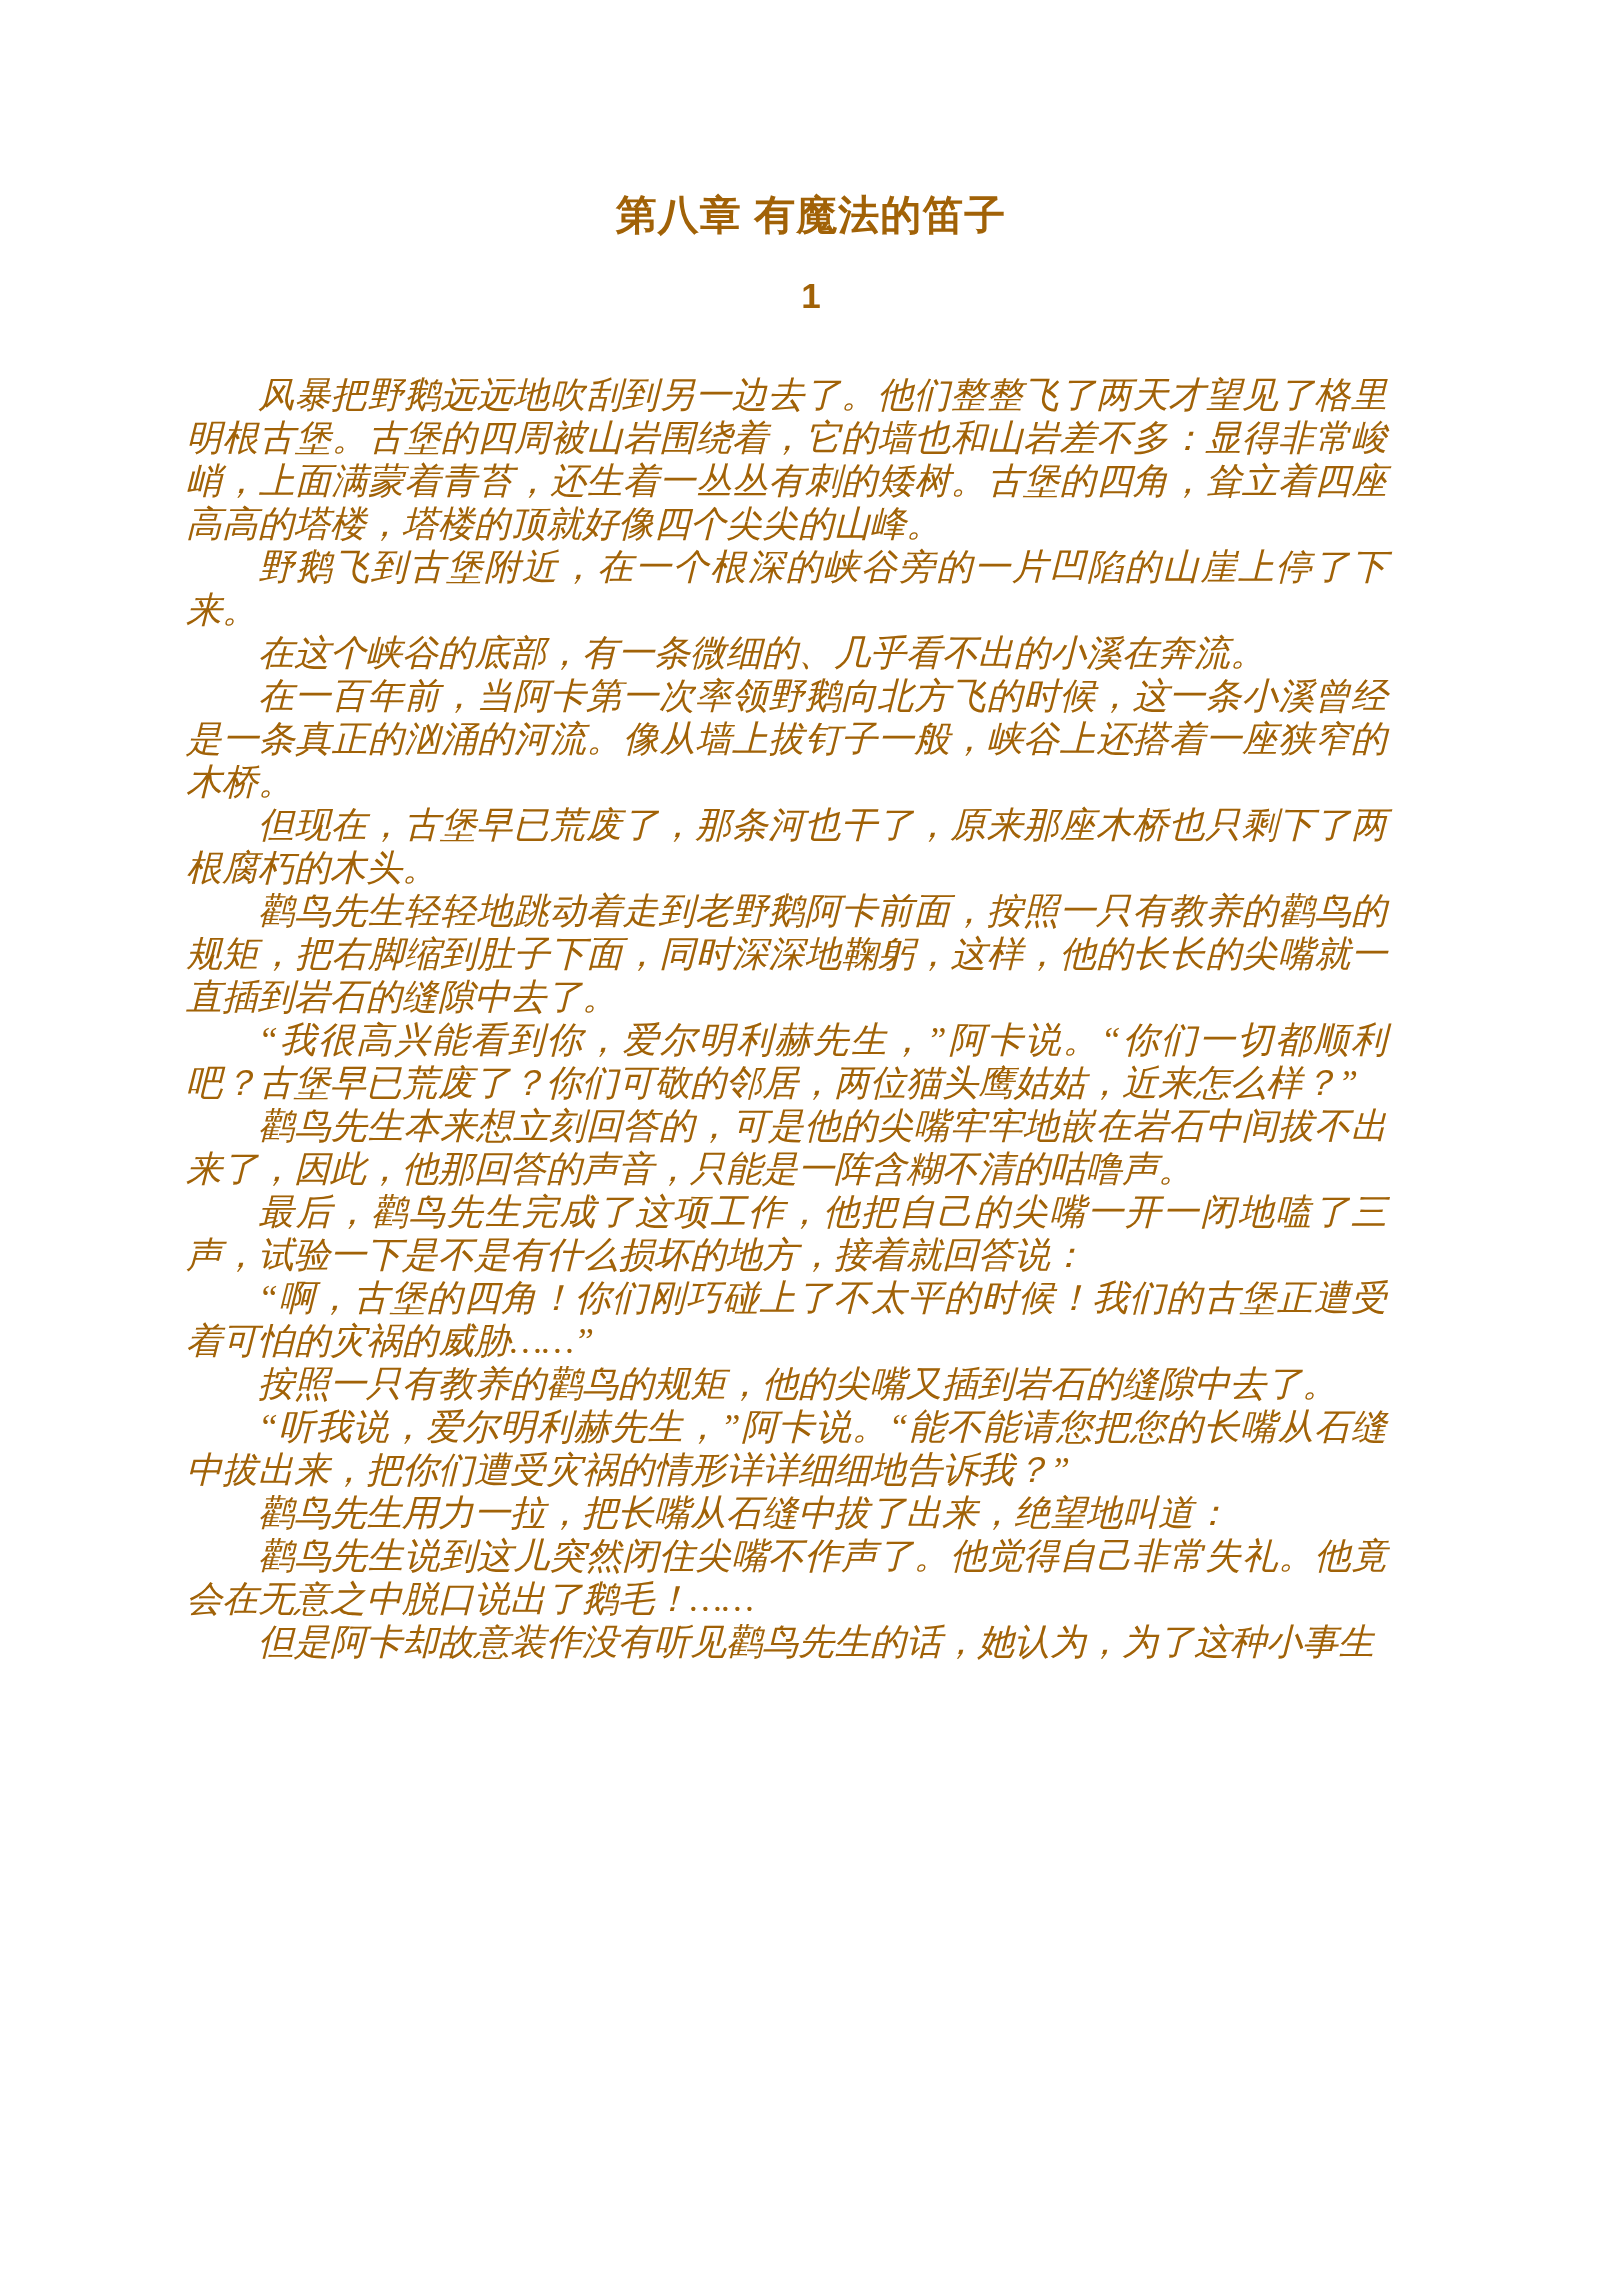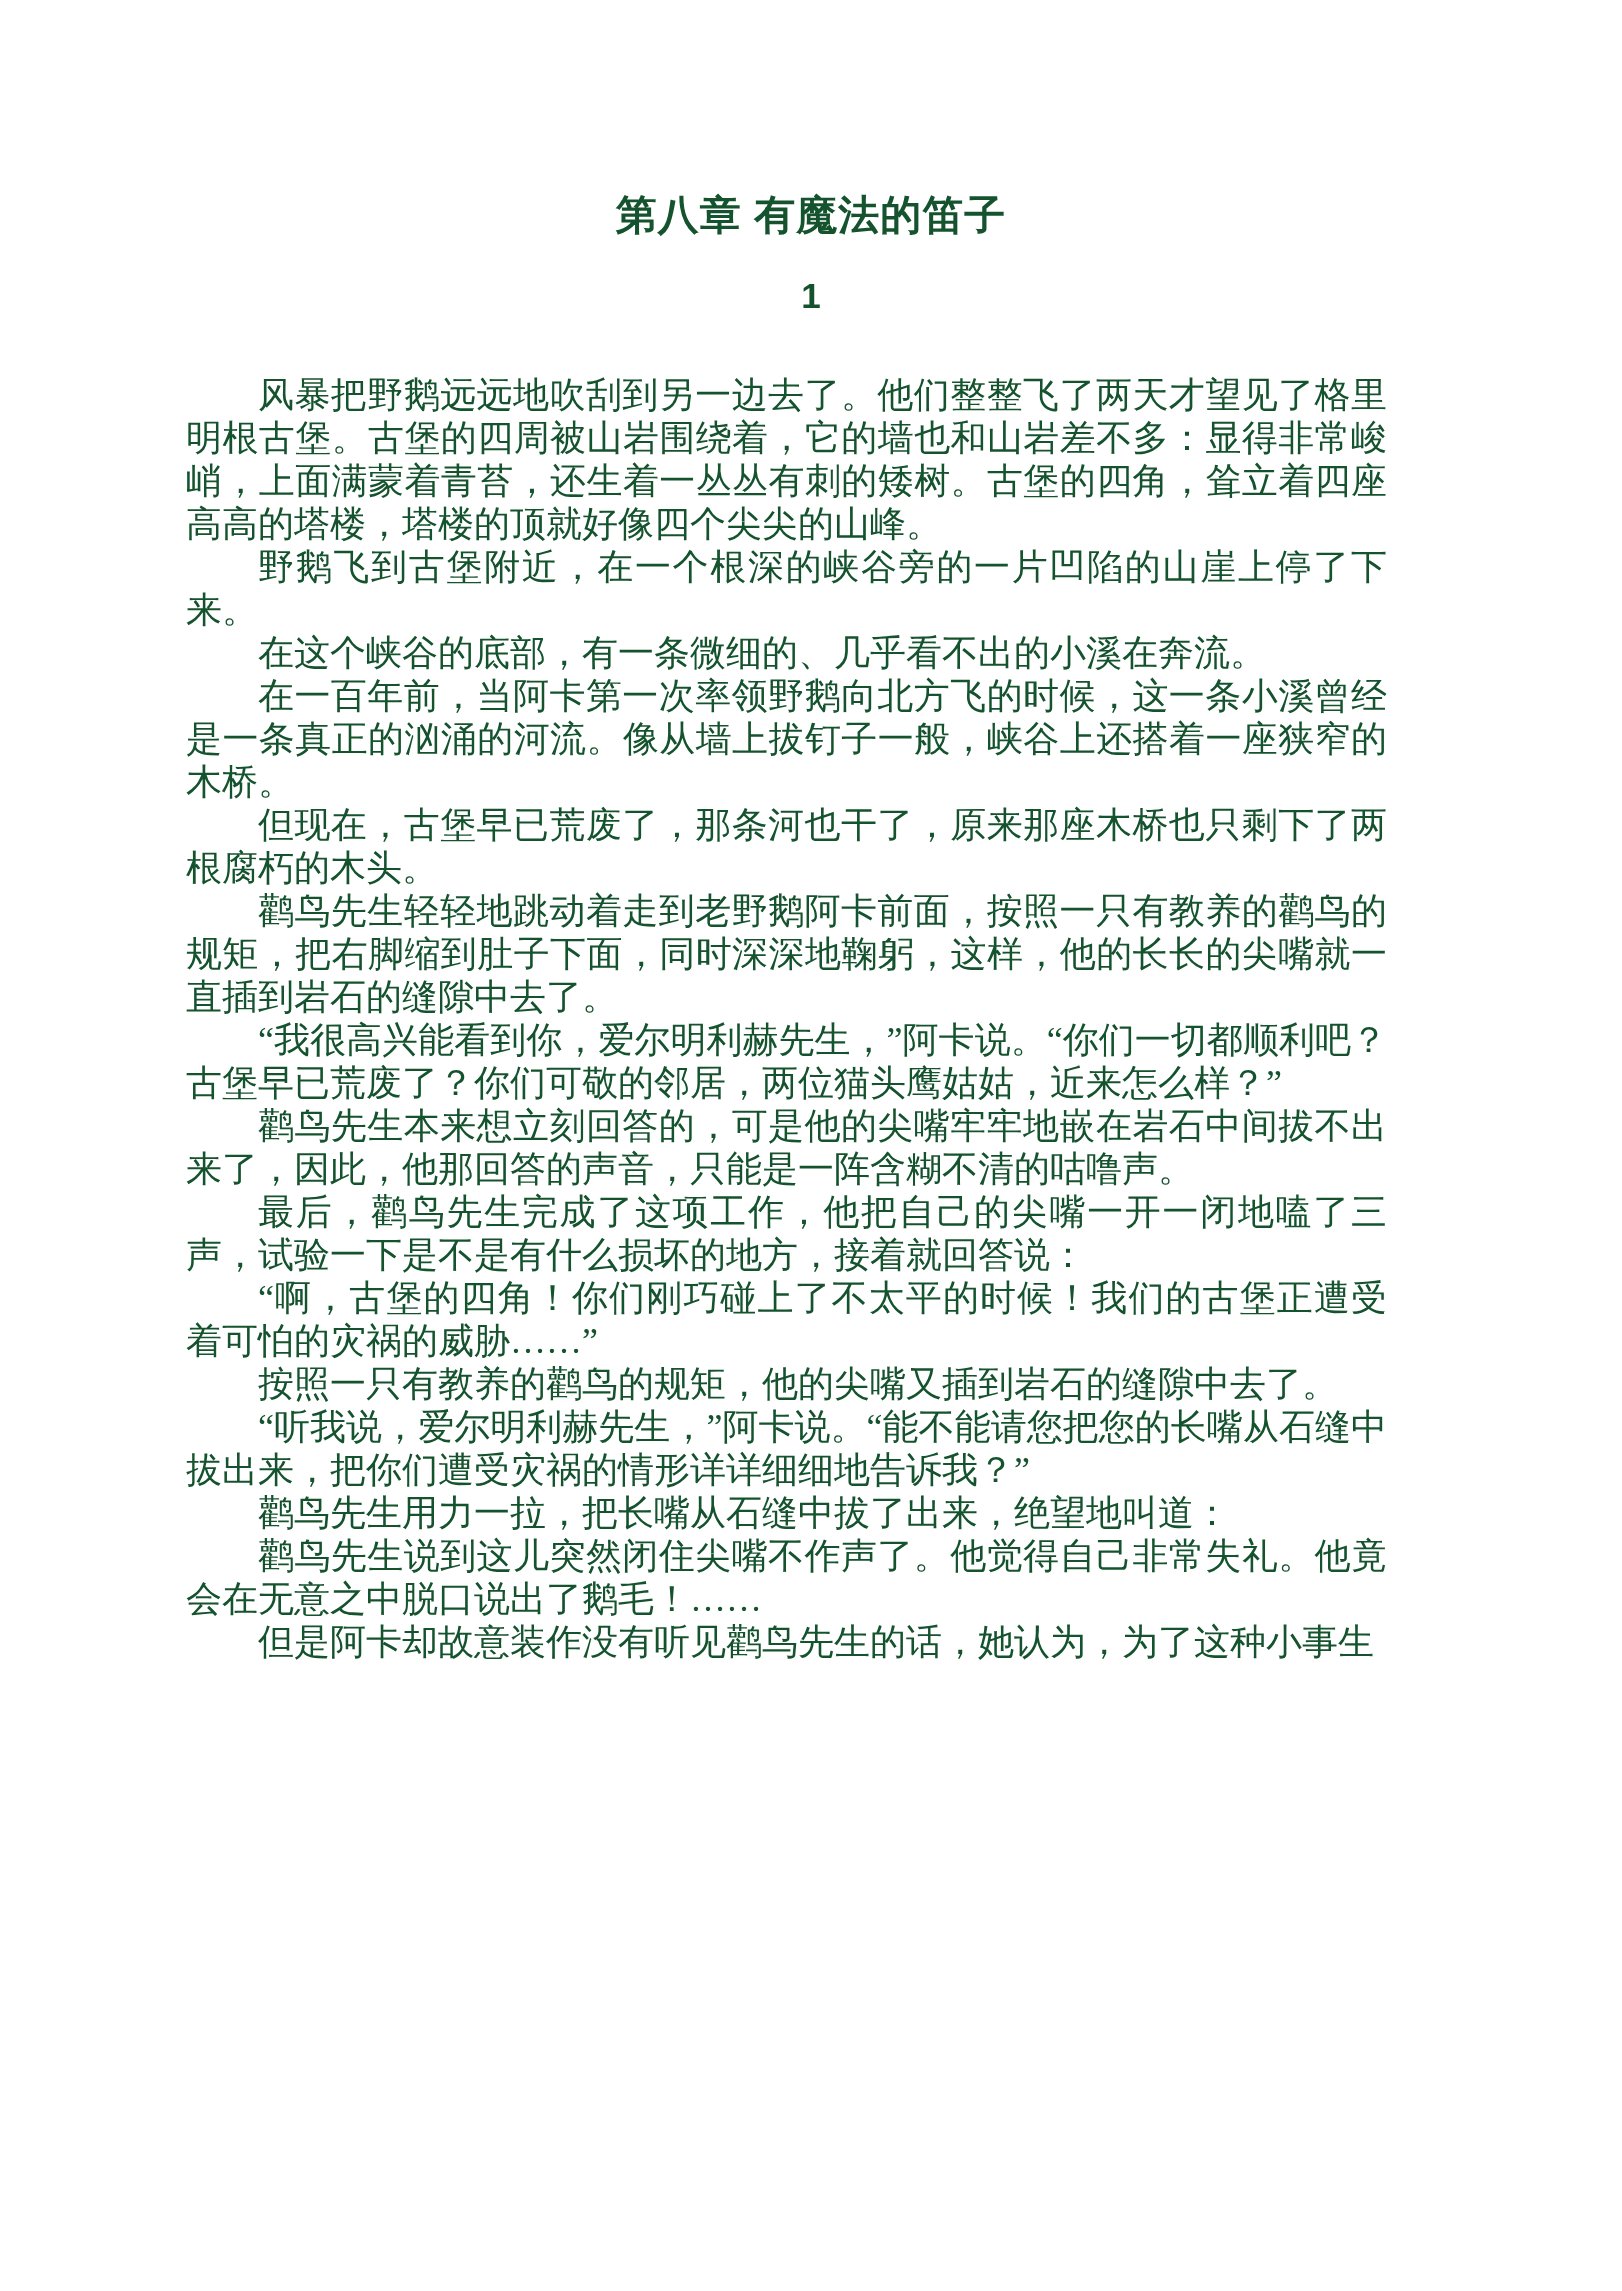--- a/index.html
+++ b/index.html
@@ -6,21 +6,21 @@
     margin: 0;
     padding: 0;
     background: #ffffff;
   }
   .page {
     position: relative;
     width: 1622px;
     height: 2292px;
     margin: 0 auto;
     background: #ffffff;
-    color: #14532d;
+    color: #a16207;
     box-sizing: border-box;
     padding-top: 192px;
     overflow: hidden;
   }
   .chapter-title {
     margin: 0;
     text-align: center;
     font-family: "Liberation Sans", "DejaVu Sans", sans-serif;
     font-weight: bold;
     font-size: 41px;
@@ -32,20 +32,21 @@
     text-align: center;
     font-family: "Liberation Sans", "DejaVu Sans", sans-serif;
     font-weight: bold;
     font-size: 35px;
     line-height: 39px;
   }
   .content {
     margin-top: 59px;
     padding-left: 186px;
     padding-right: 235px;
+    font-style: italic;
   }
   .content p {
     margin: 0;
     text-indent: 2em;
     font-family: "Liberation Serif", "DejaVu Serif", serif;
     font-size: 36px;
     line-height: 43px;
     text-align: justify;
     text-justify: inter-ideograph;
     word-break: normal;

